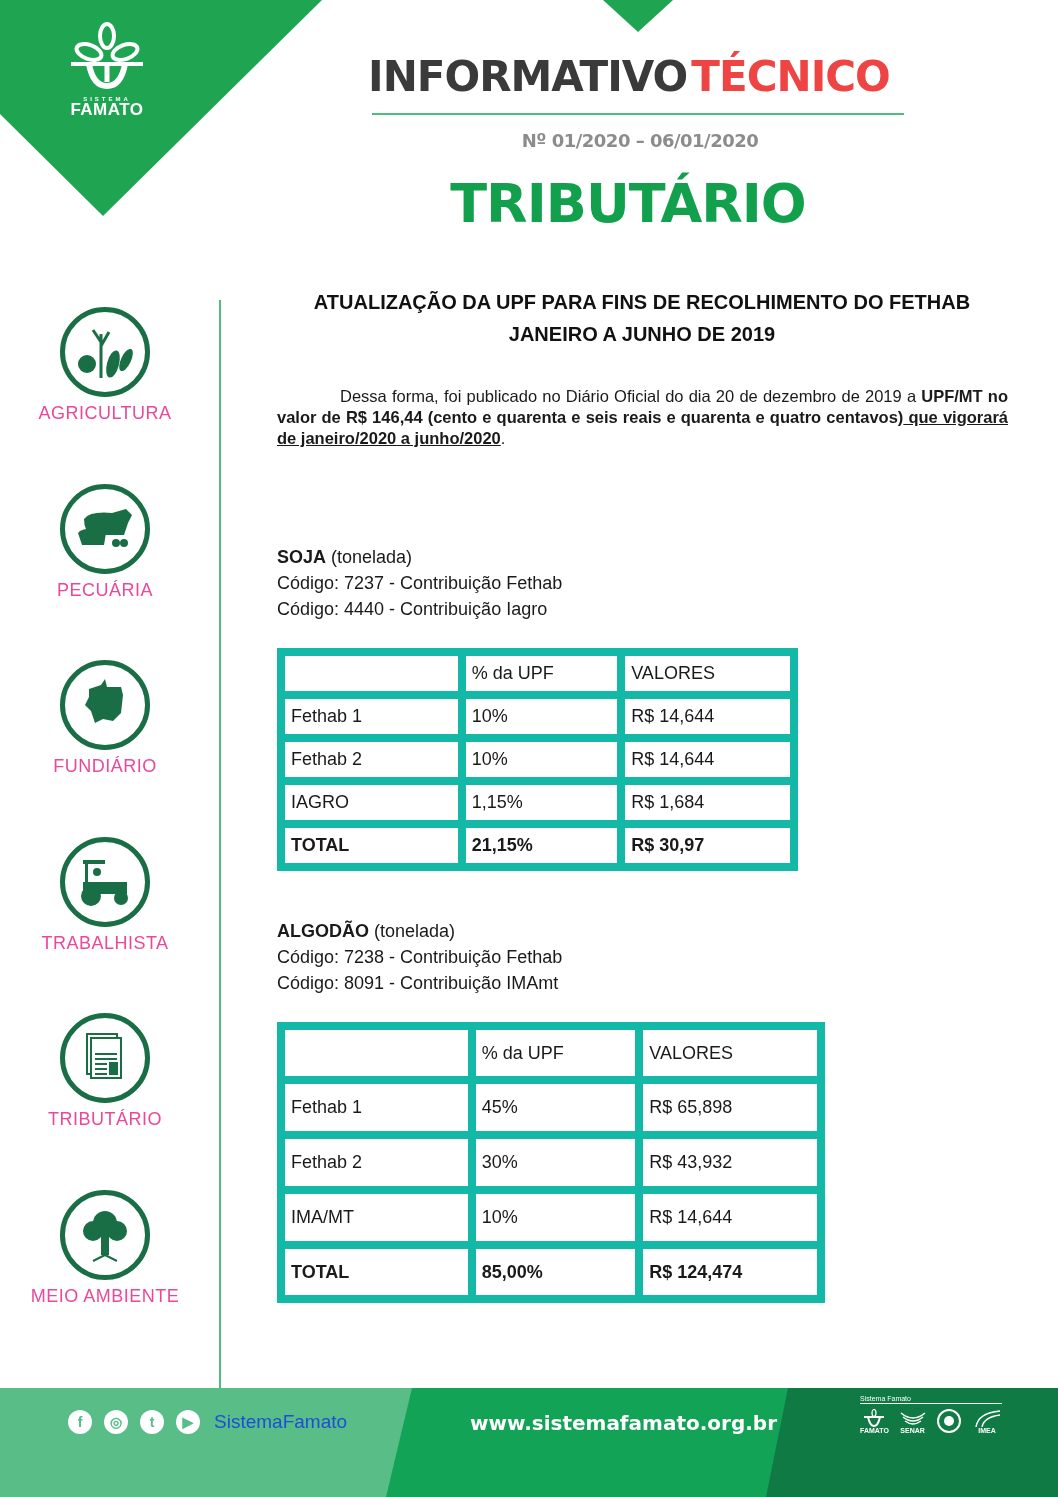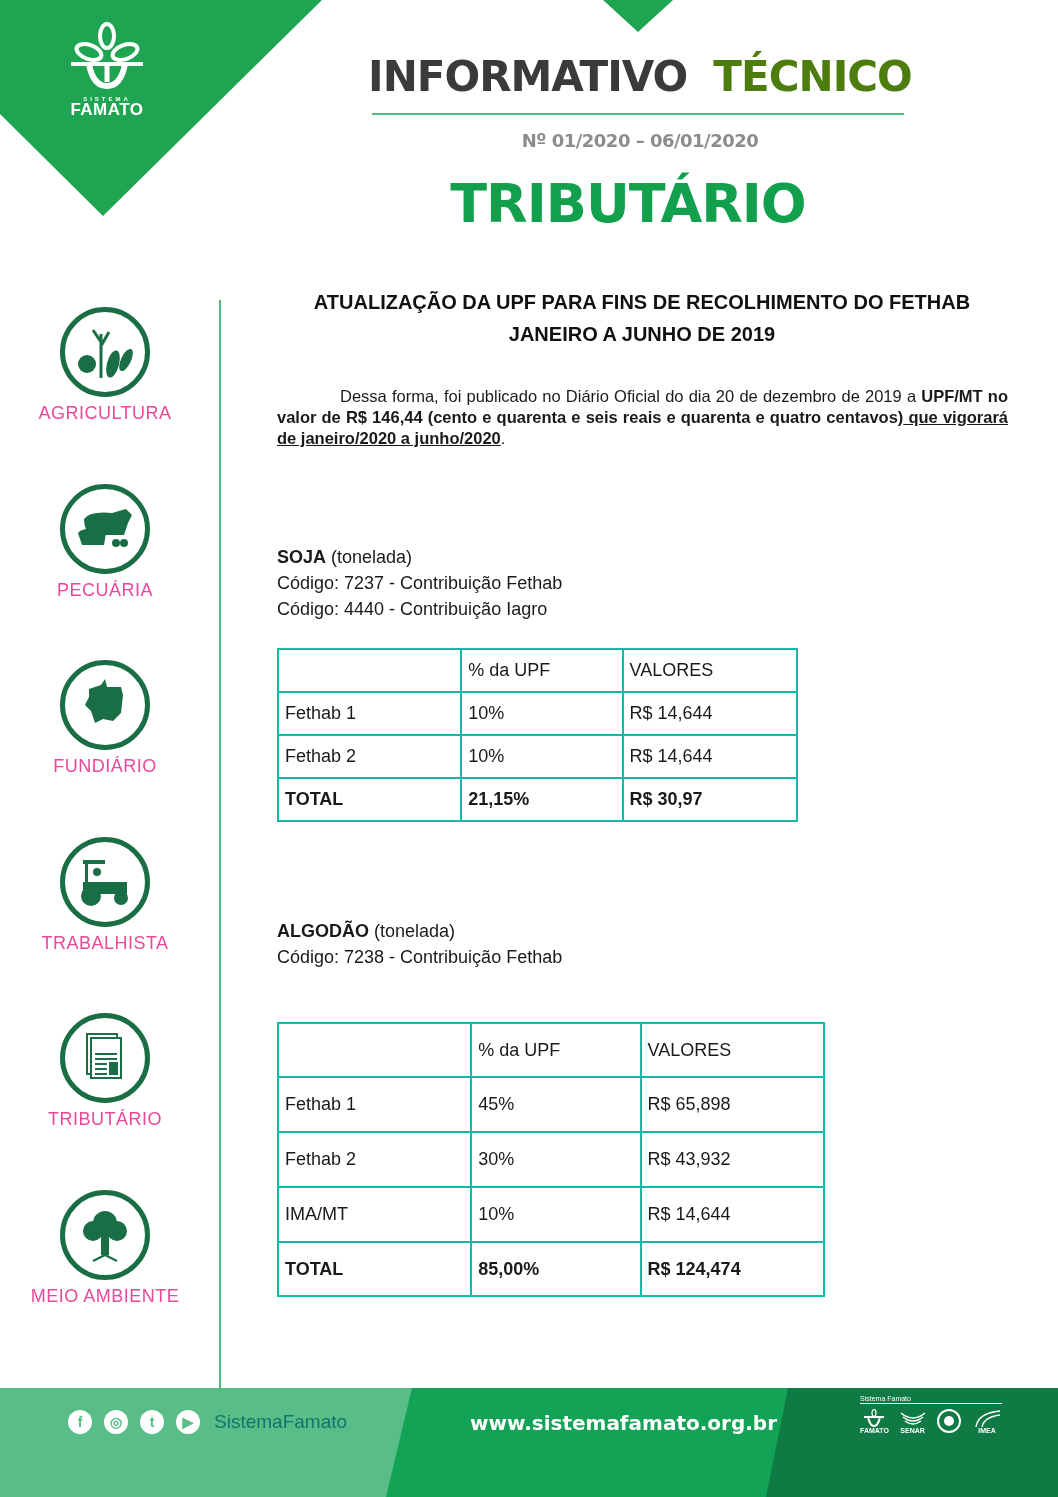--- a/index.html
+++ b/index.html
@@ -9,21 +9,21 @@
   
   #corner { left:0; top:0; width:330px; height:220px; }
   #top-tri { left:603px; top:0; width:70px; height:32px; }
 
   .logo { left:52px; top:22px; width:110px; text-align:center; color:#fff; }
   .logo .sub { font-size:6px; letter-spacing:3px; font-weight:bold; margin-top:2px; }
   .logo .name { font-size:17px; font-weight:bold; letter-spacing:0.5px; line-height:16px; }
 
   .hdr-title { left:368px; top:52px; width:540px; font-family:"DejaVu Sans", sans-serif; font-weight:bold; font-size:42px; letter-spacing:-1px; white-space:nowrap; }
   .hdr-title .dark { color:#3a3a3a; }
-  .hdr-title .green { color:#4d7c0f; margin-left:26px; }
+  .hdr-title .green { color:#ef4444; margin-left:4px; }
   .hdr-rule { left:372px; top:113px; width:532px; height:2px; background:#4fbd7e; }
   .hdr-num { left:372px; top:130px; width:536px; text-align:center; font-family:"DejaVu Sans", sans-serif; font-weight:bold; font-size:18px; color:#8c8c8c; letter-spacing:-0.5px; }
   .hdr-section { left:372px; top:172px; width:512px; text-align:center; font-family:"DejaVu Sans", sans-serif; font-weight:bold; font-size:54px; color:#13a04d; letter-spacing:-1px; }
 
   
   .vline { left:219px; top:300px; width:2px; height:1090px; background:#4fbd7e; }
   .cat { left:20px; width:170px; text-align:center; }
   .cat .circle { width:90px; height:90px; margin:0 auto; border:5px solid #1a6e45; border-radius:50%; box-sizing:border-box; display:flex; align-items:center; justify-content:center; }
   .cat .lbl { margin-top:6px; font-size:18px; color:#ec4899; letter-spacing:0.5px; }
 
@@ -32,28 +32,28 @@
   .para { left:277px; top:386px; width:731px; font-size:16.5px; line-height:21px; text-align:justify; color:#1a1a1a; }
   .para p { margin:0; }
   .para .ind { text-indent:63px; }
   .para b { font-weight:bold; }
   .para .u { text-decoration:underline; font-weight:bold; }
 
   .block { left:277px; font-size:18px; line-height:26px; color:#1a1a1a; }
   .block b { font-weight:bold;margin-top:8px; }
 
   table.data { position:absolute; border-collapse:collapse; font-size:18px; color:#1a1a1a; }
-  table.data td { border:2px solid #14b8a6; padding:0 6px; vertical-align:middle; }
+  table.data td { border:8px solid #14b8a6; padding:0 6px; vertical-align:middle; }
   table.data tr.total td { font-weight:bold; }
 
   
   #footer { left:0; top:1388px; width:1058px; height:109px; }
   .social { left:68px; top:1410px; display:flex; align-items:center; gap:12px; color:#fff; }
   .social .ic { width:24px; height:24px; border-radius:50%; background:#fff; color:#58bd87; font-weight:bold; font-size:14px; display:flex; align-items:center; justify-content:center; }
-  .social .handle { font-size:19px; color:#0f766e; margin-left:2px; }
+  .social .handle { font-size:19px; color:#1d4ed8; margin-left:2px; }
   .site { left:470px; top:1411px; font-family:"DejaVu Sans", sans-serif; font-weight:bold; font-size:20px; color:#fff; }
   .partners { left:860px; top:1395px; width:142px; color:#fff; }
   .partners .cap { font-size:7px; border-bottom:1px solid #fff; padding-bottom:1px; }
   .partners .row { display:flex; justify-content:space-between; align-items:flex-end; margin-top:4px; font-size:7px; font-weight:bold; }
   .partners .row span { display:flex; flex-direction:column; align-items:center; }
 </style>
 </head>
 <body>
 
 <svg id="corner" class="abs" viewBox="0 0 330 220" width="330" height="220">
@@ -187,31 +187,37 @@
   <tr style="height:43px">
     <td>Fethab 1</td>
     <td>10%</td>
     <td>R$ 14,644</td>
   </tr>
   <tr style="height:43px">
     <td>Fethab 2</td>
     <td>10%</td>
     <td>R$ 14,644</td>
   </tr>
+  <tr style="height:43px">
+    <td>IAGRO</td>
+    <td>1,15%</td>
+    <td>R$ 1,684</td>
+  </tr>
   <tr class="total" style="height:43px">
     <td>TOTAL</td>
     <td>21,15%</td>
     <td>R$ 30,97</td>
   </tr>
 </tbody>
   </table>
 
 <div class="abs block" style="top:918px;">
   <div><b>ALGODÃO</b> <span>(tonelada)</span></div>
   <div>Código: 7238 - Contribuição Fethab</div>
+  <div>Código: 8091 - Contribuição IMAmt</div>
 </div>
 
 <table class="data" style="left:277px; top:1022px; width:548px;">
   <colgroup>
       <col style="width:194px">
       <col style="width:170px">
       <col style="width:184px">
     </colgroup>
   <tbody>
       <tr style="height:54px">

